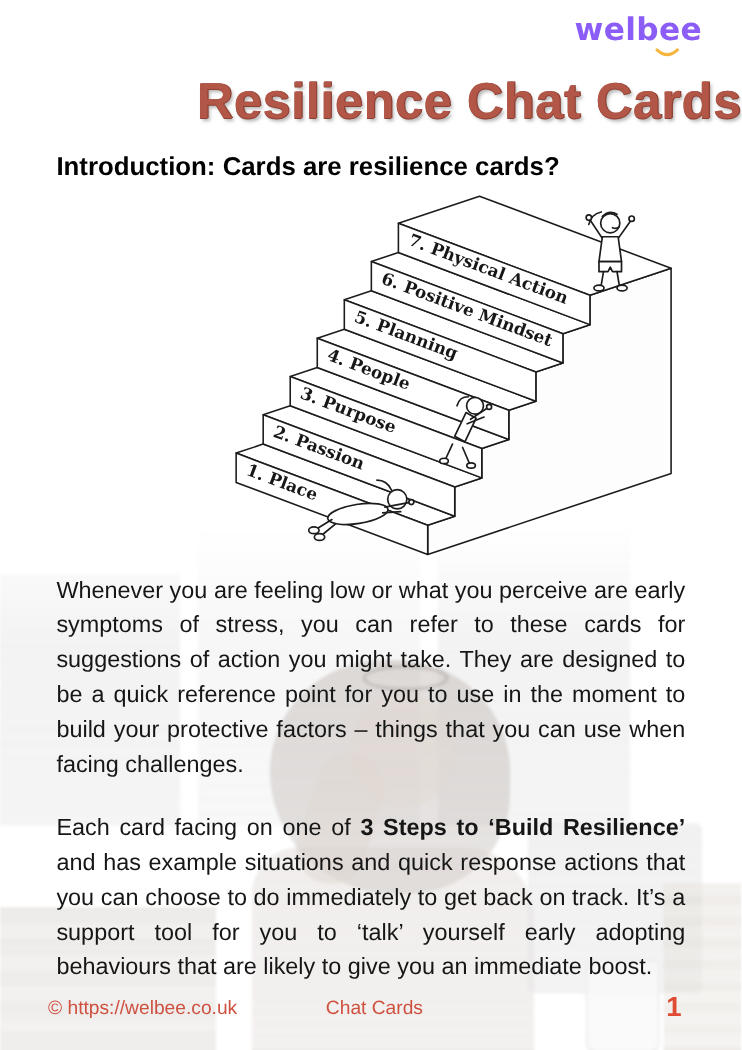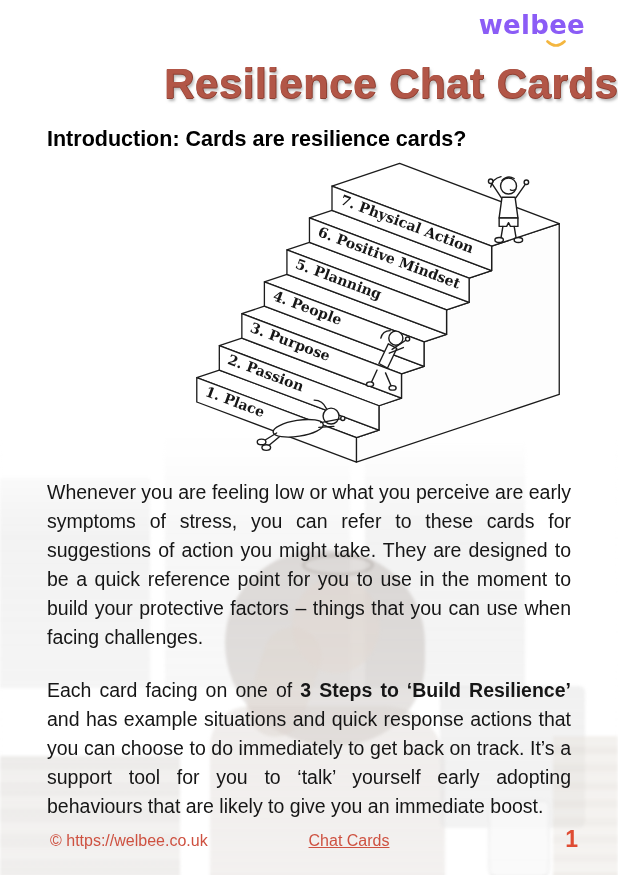--- a/index.html
+++ b/index.html
@@ -33,23 +33,23 @@
     font-size:26px;letter-spacing:.3px;color:#8b5cf6;}
   .logo-smile{top:40px;right:52px;}
   .doc-title{top:60px;left:0;width:618px;text-align:right;
     font-size:42px;font-weight:700;letter-spacing:.5px;color:#b25647;
     text-shadow:1px 0 0 #8e4033,0 1px 0 #8e4033,2px 3px 3px rgba(120,120,120,.55);}
   .intro-heading{top:127px;left:47px;font-size:21.5px;font-weight:700;color:#000;}
   .stairs-wrap{top:152px;left:178px;width:385px;height:315px;}
   .bodytext{top:466px;left:47px;width:524px;font-size:19.5px;line-height:29px;
     text-align:justify;color:#161616;margin-top:12px;}
   .bodytext p{margin:0 0 24px 0;}
-  .footer{top:826px;left:50px;width:524px;height:34px;font-size:16px;color:#ce5140;}
+  .footer{top:826px;left:40px;width:524px;height:34px;font-size:16px;color:#ce5140;}
   .footer .fcopy{position:absolute;left:0;top:6px;}
-  .footer .fsection{position:absolute;left:50%;top:6px;transform:translateX(-50%);margin-left:37px;text-decoration:underline;}
+  .footer .fsection{position:absolute;left:50%;top:6px;transform:translateX(-50%);margin-left:10px;}
   .footer .fpage{position:absolute;right:-4px;top:0;font-size:23px;font-weight:700;color:#df4c33;}
   
   .stair-face{fill:#ffffff;stroke:#1c1c1c;stroke-width:1.4;stroke-linejoin:round;}
   .stair-side{fill:#fdfdfd;stroke:#1c1c1c;stroke-width:1.4;stroke-linejoin:round;}
   .step-label{font-family:"DejaVu Serif","Liberation Serif",serif;font-weight:700;
     font-size:15px;fill:#171717;}
   .fig{stroke:#1c1c1c;stroke-width:1.5;fill:none;stroke-linecap:round;stroke-linejoin:round;}
   .fig-solid{stroke:#1c1c1c;stroke-width:1.5;fill:#ffffff;stroke-linecap:round;stroke-linejoin:round;}
 </style>
 </head>

